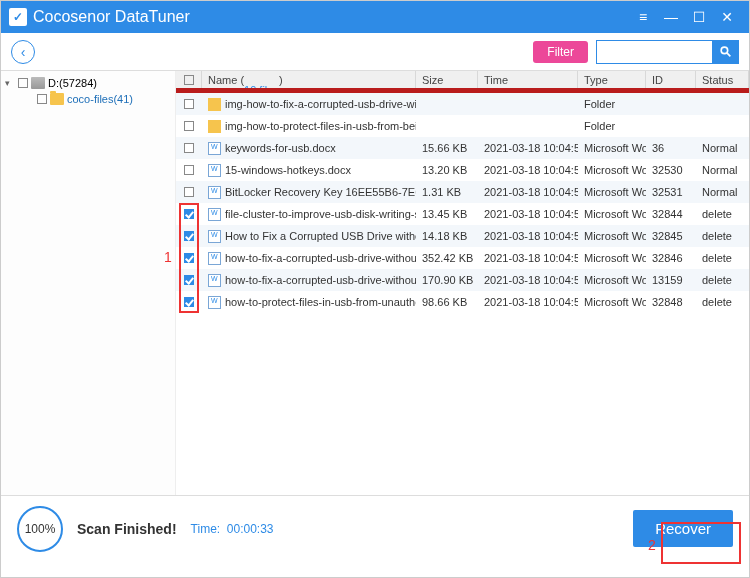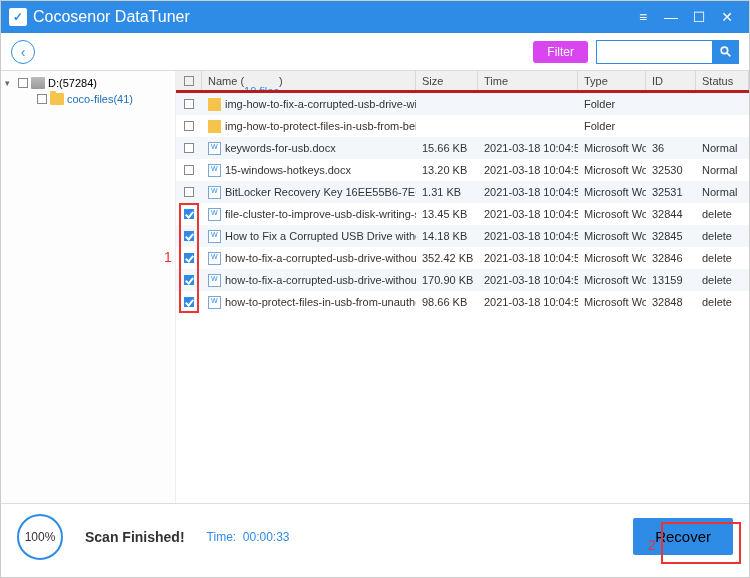--- a/index.html
+++ b/index.html
@@ -5,36 +5,36 @@
 * { box-sizing: border-box; margin: 0; padding: 0; }
 body { font-family: "Segoe UI", Arial, sans-serif; font-size: 11px; background: #fff; width: 750px; height: 578px; overflow: hidden; border: 1px solid #ccc; position: relative; }
 .titlebar { height: 32px; background: #2e8be6; color: #fff; display: flex; align-items: center; padding: 0 8px; }
 .titlebar .logo { width: 18px; height: 18px; background: #fff; display: flex; align-items: center; justify-content: center; border-radius: 2px; margin-right: 6px; color: #2e8be6; font-weight: bold; font-size: 12px; }
 .titlebar .title { font-size: 16px; flex: 0 0 auto; }
 .titlebar .spacer { flex: 1; }
 .titlebar .winbtn { width: 28px; text-align: center; font-size: 14px; cursor: pointer; }
 .toolbar { height: 38px; border-bottom: 1px solid #ddd; display: flex; align-items: center; padding: 0 10px; gap: 8px; }
 .back-btn { width: 24px; height: 24px; border: 1.5px solid #2e8be6; border-radius: 50%; color: #2e8be6; display: flex; align-items: center; justify-content: center; font-size: 14px; cursor: pointer; }
 .toolbar .spacer { flex: 1; }
-.filter-btn { background: #d946ef; color: #fff; border: none; padding: 4px 14px; border-radius: 3px; font-size: 12px; cursor: pointer; }
+.filter-btn { background: #ec4899; color: #fff; border: none; padding: 4px 14px; border-radius: 3px; font-size: 12px; cursor: pointer; }
 .search-wrap { display: flex; border: 1px solid #2e8be6; height: 24px; }
 .search-input { border: none; width: 115px; padding: 0 4px; font-size: 11px; outline: none; }
 .search-btn { background: #2e8be6; color: #fff; border: none; width: 26px; display: flex; align-items: center; justify-content: center; cursor: pointer; }
 .content { display: flex; height: 440px; }
 .sidebar { width: 175px; border-right: 1px solid #eee; padding: 4px 0; background: #fdfdfd; }
 .tree-row { display: flex; align-items: center; gap: 3px; padding: 2px 4px; white-space: nowrap; cursor: pointer; }
 .tree-row.indent { padding-left: 36px; }
 .tree-arrow { width: 10px; color: #666; font-size: 9px; }
 .tree-chk { width: 10px; height: 10px; border: 1px solid #888; display: inline-block; }
 .drive-icon, .folder-icon { width: 14px; height: 12px; display: inline-block; }
 .drive-icon { background: linear-gradient(#bbb,#999); border-radius: 1px; }
 .folder-icon { background: #f6c44d; border-radius: 1px; position: relative; }
 .folder-icon::before { content: ''; position: absolute; top: -2px; left: 0; width: 6px; height: 2px; background: #f6c44d; border-radius: 1px 1px 0 0; }
 .main { flex: 1; overflow: hidden; }
-.grid-header { display: flex; background: #f0f0f0; border-bottom: 3px solid #b91c1c; height: 22px; align-items: center; }
+.grid-header { display: flex; background: #f0f0f0; border-bottom: 5px solid #b91c1c; height: 22px; align-items: center; }
 .grid-header .hcell { border-right: 1px solid #d8d8d8; padding: 0 6px; font-size: 11px; color: #444; overflow: hidden; white-space: nowrap; display: flex; align-items: center; height: 100%; }
 .col-chk { width: 26px; justify-content: center; }
 .col-name { width: 214px; }
 .col-size { width: 62px; }
 .col-time { width: 100px; }
 .col-type { width: 68px; }
 .col-id { width: 50px; }
 .col-status { flex: 1; }
 .hdr-chk { width: 10px; height: 10px; border: 1px solid #888; }
 .row { display: flex; height: 22px; align-items: center; }
@@ -43,26 +43,26 @@
 .cell { padding: 0 6px; font-size: 11px; color: #333; overflow: hidden; white-space: nowrap; text-overflow: ellipsis; display: flex; align-items: center; height: 100%; }
 .chk { width: 10px; height: 10px; border: 1px solid #888; display: inline-block; background: #fff; }
 .chk.checked { background: #2e8be6; border-color: #2e8be6; position: relative; }
 .chk.checked::after { content: ''; position: absolute; left: 2px; top: 0px; width: 3px; height: 6px; border: solid #fff; border-width: 0 2px 2px 0; transform: rotate(40deg); }
 .ficon { width: 13px; height: 13px; margin-right: 4px; border: 1px solid #7aa6d6; background: #fff; position: relative; display: inline-block; flex-shrink: 0; }
 .ficon::after { content: 'W'; font-size: 7px; color: #2e8be6; position: absolute; left: 2px; top: 0; }
 .ficon.fold { border: none; background: #f6c44d; }
 .ficon.fold::after { content: ''; }
 .annot { position: absolute; border: 2px solid #e33; pointer-events: none; }
 .annot-label { position: absolute; color: #e33; font-size: 14px; font-weight: 500; pointer-events: none; }
-.footer { position: absolute; bottom: 8px; left: 0; right: 0; height: 66px; border-top: 1px solid #ddd; display: flex; align-items: center; padding: 12px 16px; gap: 22px; background: #fff; }
+.footer { position: absolute; bottom: 16px; left: 0; right: 0; height: 66px; border-top: 1px solid #ddd; display: flex; align-items: center; padding: 12px 16px; gap: 14px; background: #fff; }
 .circle { width: 46px; height: 46px; border: 2px solid #2e8be6; border-radius: 50%; display: flex; align-items: center; justify-content: center; font-size: 12px; color: #333; }
 .scan-text { font-size: 14px; font-weight: 600; color: #333; }
 .time-text { font-size: 12px; color: #2e8be6; }
 .footer .spacer { flex: 1; }
-.recover-btn { background: #2e8be6; color: #000000; border: none; padding: 10px 22px; font-size: 15px; border-radius: 2px; cursor: pointer; text-align: center; }
+.recover-btn { background: #2e8be6; color: #ffffff; border: none; padding: 10px 22px; font-size: 15px; border-radius: 2px; cursor: pointer; text-align: center; }
 .file-count { color: #2e8be6; margin-top: 20px; }
 </style>
 </head>
 <body>
 
 <div class="titlebar">
   <div class="logo">✓</div>
   <div class="title">Cocosenor DataTuner</div>
   <div class="spacer"></div>
   <div class="winbtn">≡</div>

